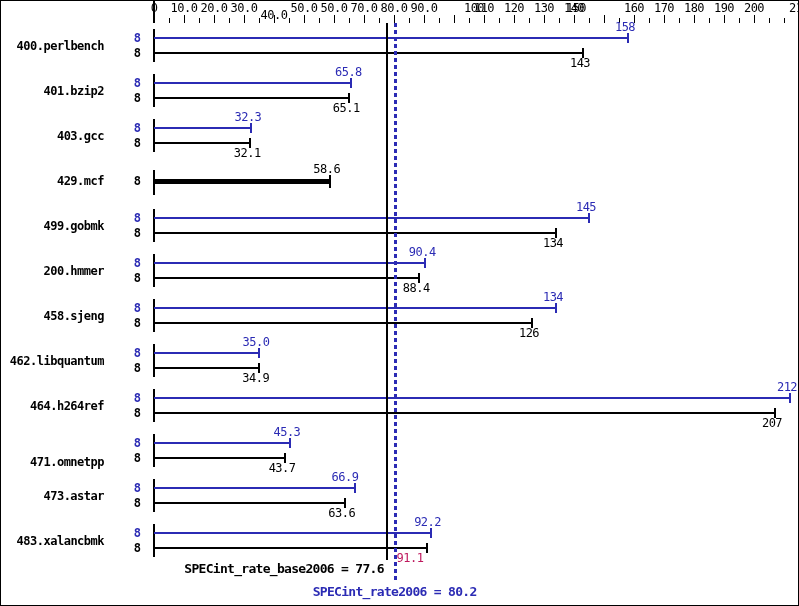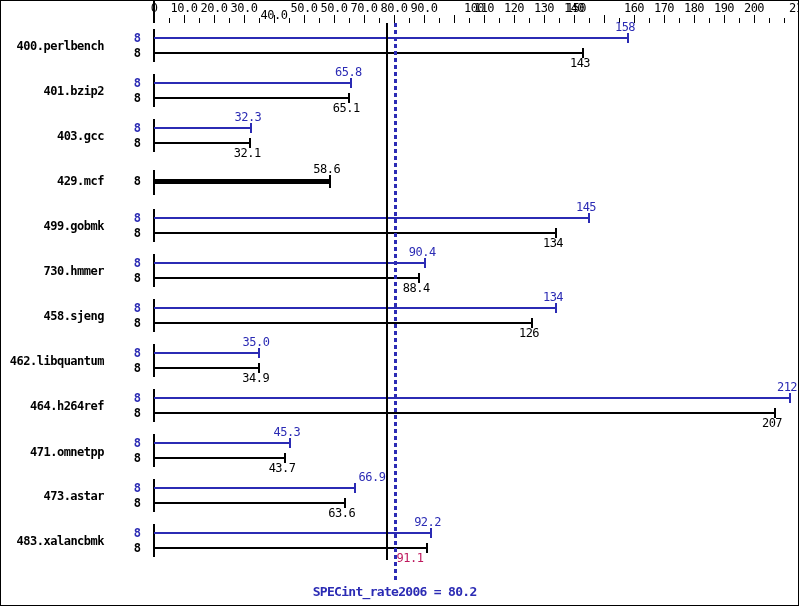--- a/index.html
+++ b/index.html
@@ -179,21 +179,21 @@
         <div class="copies-label" style="top: 211px; color: rgb(43, 43, 180);">8</div>
         <div class="bar" style="left: 153px; top: 216px; width: 435px; background: rgb(43, 43, 180);"></div>
         <div class="bar-cap" style="left: 587px; top: 212px; height: 10px; background: rgb(43, 43, 180);"></div>
         <div class="value-label" style="left: 585px; top: 200px; color: rgb(43, 43, 180);">145</div>
         <div class="copies-label" style="top: 226px; color: rgb(0, 0, 0);">8</div>
         <div class="bar" style="left: 153px; top: 231px; width: 402px; background: rgb(0, 0, 0);"></div>
         <div class="bar-cap" style="left: 554px; top: 227px; height: 10px; background: rgb(0, 0, 0);"></div>
         <div class="value-label" style="left: 552px; top: 236px; color: rgb(0, 0, 0);">134</div>
       </div>
       <div class="abs">
-        <div class="bench-name" style="top: 262.5px;">730.hmmer</div>
+        <div class="bench-name" style="top: 262.5px;">200.hmmer</div>
         <div class="stub" style="top: 253px; height: 33px;"></div>
         <div class="copies-label" style="top: 256px; color: rgb(43, 43, 180);">8</div>
         <div class="bar" style="left: 153px; top: 261px; width: 271.2px; background: rgb(43, 43, 180);"></div>
         <div class="bar-cap" style="left: 423.2px; top: 257px; height: 10px; background: rgb(43, 43, 180);"></div>
         <div class="value-label" style="left: 421.2px; top: 245px; color: rgb(43, 43, 180);">90.4</div>
         <div class="copies-label" style="top: 271px; color: rgb(0, 0, 0);">8</div>
         <div class="bar" style="left: 153px; top: 276px; width: 265.2px; background: rgb(0, 0, 0);"></div>
         <div class="bar-cap" style="left: 417.2px; top: 272px; height: 10px; background: rgb(0, 0, 0);"></div>
         <div class="value-label" style="left: 415.2px; top: 281px; color: rgb(0, 0, 0);">88.4</div>
       </div>
@@ -227,38 +227,38 @@
         <div class="copies-label" style="top: 391px; color: rgb(43, 43, 180);">8</div>
         <div class="bar" style="left: 153px; top: 396px; width: 636px; background: rgb(43, 43, 180);"></div>
         <div class="bar-cap" style="left: 788px; top: 392px; height: 10px; background: rgb(43, 43, 180);"></div>
         <div class="value-label" style="left: 786px; top: 380px; color: rgb(43, 43, 180);">212</div>
         <div class="copies-label" style="top: 406px; color: rgb(0, 0, 0);">8</div>
         <div class="bar" style="left: 153px; top: 411px; width: 621px; background: rgb(0, 0, 0);"></div>
         <div class="bar-cap" style="left: 773px; top: 407px; height: 10px; background: rgb(0, 0, 0);"></div>
         <div class="value-label" style="left: 771px; top: 416px; color: rgb(0, 0, 0);">207</div>
       </div>
       <div class="abs">
-        <div class="bench-name" style="top: 444px;">471.omnetpp</div>
+        <div class="bench-name" style="top: 454px;">471.omnetpp</div>
         <div class="stub" style="top: 433px; height: 33px;"></div>
         <div class="copies-label" style="top: 436px; color: rgb(43, 43, 180);">8</div>
         <div class="bar" style="left: 153px; top: 441px; width: 135.9px; background: rgb(43, 43, 180);"></div>
         <div class="bar-cap" style="left: 287.9px; top: 437px; height: 10px; background: rgb(43, 43, 180);"></div>
         <div class="value-label" style="left: 285.9px; top: 425px; color: rgb(43, 43, 180);">45.3</div>
         <div class="copies-label" style="top: 451px; color: rgb(0, 0, 0);">8</div>
         <div class="bar" style="left: 153px; top: 456px; width: 131.1px; background: rgb(0, 0, 0);"></div>
         <div class="bar-cap" style="left: 283.1px; top: 452px; height: 10px; background: rgb(0, 0, 0);"></div>
         <div class="value-label" style="left: 281.1px; top: 461px; color: rgb(0, 0, 0);">43.7</div>
       </div>
       <div class="abs">
         <div class="bench-name" style="top: 487.5px;">473.astar</div>
         <div class="stub" style="top: 478px; height: 33px;"></div>
         <div class="copies-label" style="top: 481px; color: rgb(43, 43, 180);">8</div>
         <div class="bar" style="left: 153px; top: 486px; width: 200.7px; background: rgb(43, 43, 180);"></div>
         <div class="bar-cap" style="left: 352.7px; top: 482px; height: 10px; background: rgb(43, 43, 180);"></div>
-        <div class="value-label" style="left: 371px; top: 470px; color: rgb(43, 43, 180);">66.9</div>
+        <div class="value-label" style="left: 344px; top: 470px; color: rgb(43, 43, 180);">66.9</div>
         <div class="copies-label" style="top: 496px; color: rgb(0, 0, 0);">8</div>
         <div class="bar" style="left: 153px; top: 501px; width: 190.8px; background: rgb(0, 0, 0);"></div>
         <div class="bar-cap" style="left: 342.8px; top: 497px; height: 10px; background: rgb(0, 0, 0);"></div>
         <div class="value-label" style="left: 340.8px; top: 506px; color: rgb(0, 0, 0);">63.6</div>
       </div>
       <div class="abs">
         <div class="bench-name" style="top: 532.5px;">483.xalancbmk</div>
         <div class="stub" style="top: 523px; height: 33px;"></div>
         <div class="copies-label" style="top: 526px; color: rgb(43, 43, 180);">8</div>
         <div class="bar" style="left: 153px; top: 531px; width: 276.6px; background: rgb(43, 43, 180);"></div>
@@ -267,14 +267,15 @@
         <div class="copies-label" style="top: 541px; color: rgb(0, 0, 0);">8</div>
         <div class="bar" style="left: 153px; top: 546px; width: 273.3px; background: rgb(0, 0, 0);"></div>
         <div class="bar-cap" style="left: 425.3px; top: 542px; height: 10px; background: rgb(0, 0, 0);"></div>
         <div class="value-label" style="left: 409px; top: 551px; color: #be185d;">91.1</div>
       </div>
     </div>
 
   <div class="ref-line-base" id="ref-base" style="left: 384.8px; height: 537px;"></div>
   <div class="ref-line-peak" id="ref-peak" style="left: 392.6px; height: 560px; background: repeating-linear-gradient(rgb(43, 43, 180) 0px, rgb(43, 43, 180) 4px, transparent 4px, transparent 7px);"></div>
 
+  <div class="score-base" id="score-base" style="top: 561px; right: 414.2px;">SPECint_rate_base2006 = 77.6</div>
   <div class="score-peak" id="score-peak" style="top: 584px; left: 393.6px; color: rgb(43, 43, 180);">SPECint_rate2006 = 80.2</div>
 </div>
 
 </body></html>

